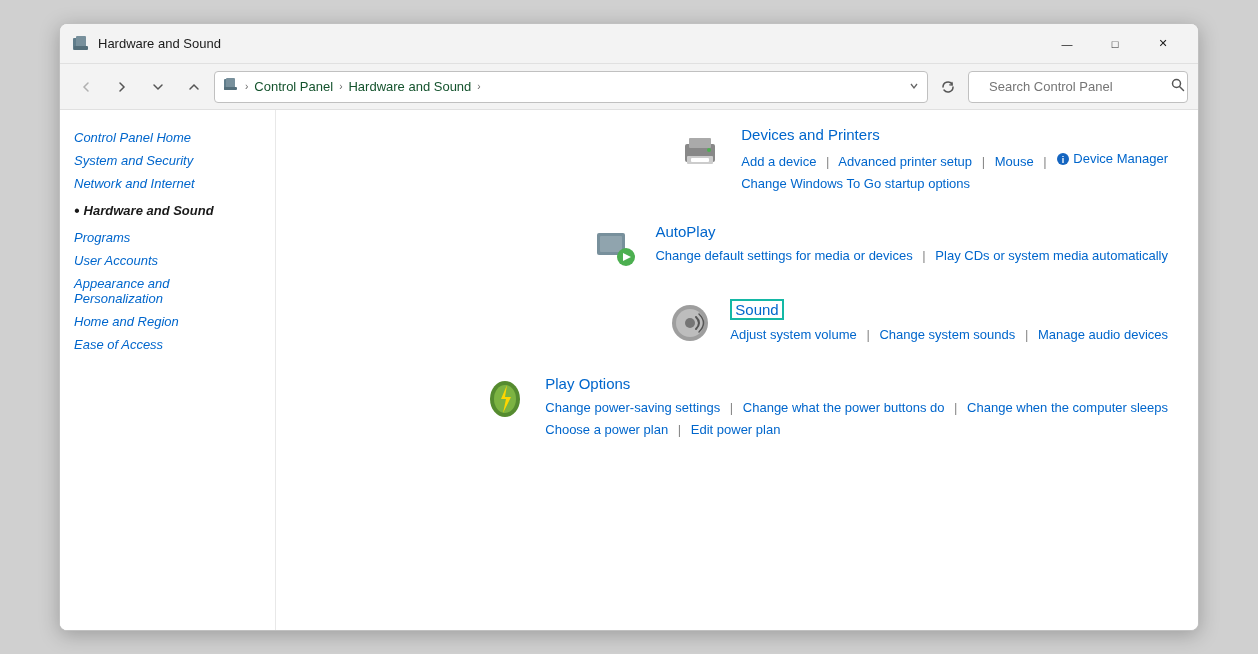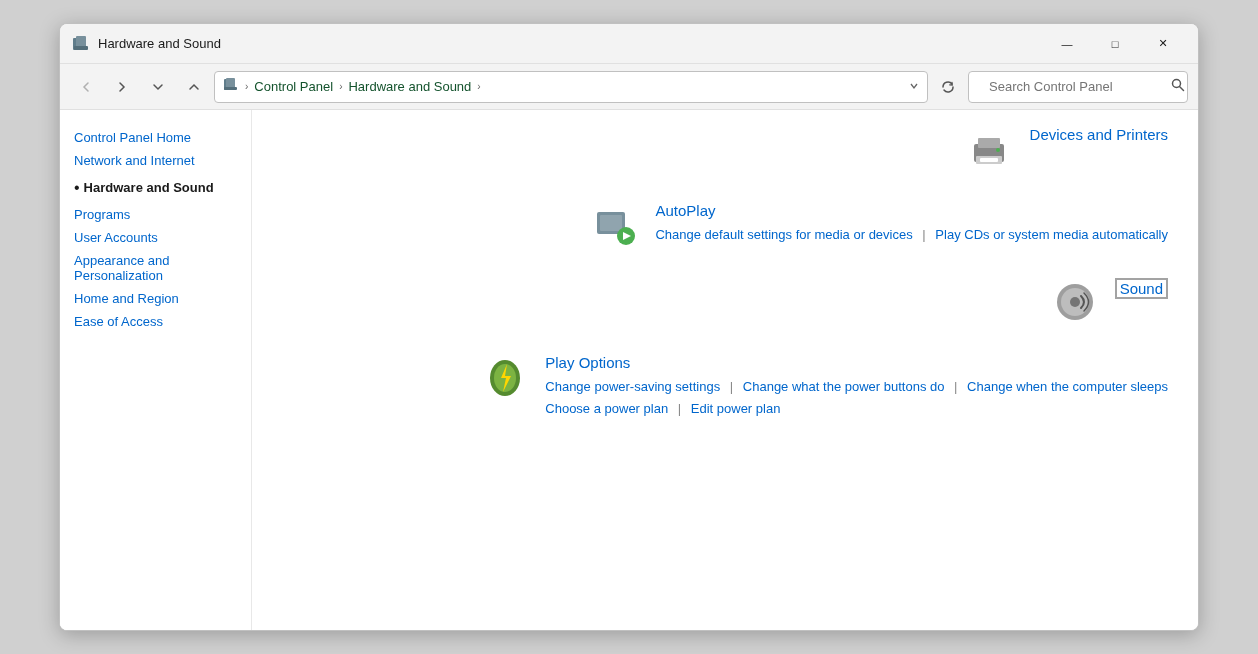--- a/index.html
+++ b/index.html
@@ -144,25 +144,26 @@
       font-size: 14px;
     }
     
     .main-content {
       display: flex;
       background: white;
       min-height: 520px;
     }
     
     .sidebar {
-      width: 192px;
+      width: 216px;
       background: white;
       padding: 16px 14px;
       border-right: 1px solid #e8e8e8;
       flex-shrink: 0;
+      font-style: italic;
     }
     .sidebar-link {
       display: block;
       font-size: 13px;
       color: #0066cc;
       text-decoration: none;
       padding: 4px 0;
       cursor: pointer;
     }
     .sidebar-link.active {
@@ -203,21 +204,21 @@
     .section-body {}
     .section-title {
       font-size: 15px;
       color: #0066cc;
       text-decoration: none;
       cursor: pointer;
       font-weight: 400;
     }
     .section-title.highlighted {
       display: inline-block;
-      border: 2px solid #a3a3a3;
+      border: 2px solid #14b8a6;
       padding: 0 3px;
       color: #0066cc;
     }
     .section-links {
       margin-top: 4px;
       font-size: 13px;
       color: #0066cc;
       line-height: 1.7;
     }
     .section-links a {
@@ -308,20 +309,21 @@
           <line x1="8.5" y1="8.5" x2="12.5" y2="12.5" stroke="#555" stroke-width="1.5" stroke-linecap="round"></line>
         </svg>
       </button>
     </div>
   </div>
 
   <div class="main-content">
 
     <div class="sidebar">
       <a class="sidebar-link">Control Panel Home</a>
+      <a class="sidebar-link">System and Security</a>
       <a class="sidebar-link">Network and Internet</a>
       <div class="sidebar-active-row">
         <span class="sidebar-bullet">•</span>
         <a class="sidebar-link active">Hardware and Sound</a>
       </div>
       <a class="sidebar-link">Programs</a>
       <a class="sidebar-link">User Accounts</a>
       <a class="sidebar-link">Appearance and Personalization</a>
       <a class="sidebar-link">Home and Region</a>
       <a class="sidebar-link">Ease of Access</a>
@@ -335,20 +337,37 @@
 
             <rect x="6" y="16" width="30" height="18" rx="2" fill="#888"></rect>
             <rect x="10" y="10" width="22" height="10" rx="1" fill="#aaa"></rect>
             <rect x="8" y="28" width="26" height="8" rx="1" fill="#ccc"></rect>
             <rect x="12" y="30" width="18" height="4" rx="1" fill="white"></rect>
             <circle cx="30" cy="22" r="2" fill="#4CAF50"></circle>
           </svg>
         </div>
         <div class="section-body">
           <a class="section-title">Devices and Printers</a>
+          <div class="section-links">
+            <a>Add a device</a>
+            <span class="sep">|</span>
+            <a>Advanced printer setup</a>
+            <span class="sep">|</span>
+            <a>Mouse</a>
+            <span class="sep">|</span>
+            <span style="display:inline-flex;align-items:center;gap:3px;">
+              <svg width="14" height="14" viewBox="0 0 14 14">
+                <circle cx="7" cy="7" r="6" fill="#1565C0"></circle>
+                <text x="7" y="10.5" text-anchor="middle" font-size="9" fill="white" font-weight="bold">i</text>
+              </svg>
+              <a>Device Manager</a>
+            </span>
+            <br>
+            <a>Change Windows To Go startup options</a>
+          </div>
         </div>
       </div>
 
       <div class="section">
         <div class="section-icon">
           <svg width="44" height="44" viewBox="0 0 44 44">
 
             <rect x="4" y="8" width="28" height="22" rx="2" fill="#78909C"></rect>
             <rect x="7" y="11" width="22" height="16" rx="1" fill="#90A4AE"></rect>
 
@@ -372,20 +391,27 @@
             <circle cx="22" cy="22" r="18" fill="#9E9E9E"></circle>
             <circle cx="22" cy="22" r="14" fill="#BDBDBD"></circle>
             <circle cx="22" cy="22" r="5" fill="#757575"></circle>
 
             <path d="M28 16 Q34 22 28 28" stroke="#555" stroke-width="2" fill="none" stroke-linecap="round"></path>
             <path d="M31 13 Q40 22 31 31" stroke="#555" stroke-width="1.5" fill="none" stroke-linecap="round"></path>
           </svg>
         </div>
         <div class="section-body">
           <a class="section-title highlighted">Sound</a>
+          <div class="section-links">
+            <a>Adjust system volume</a>
+            <span class="sep">|</span>
+            <a>Change system sounds</a>
+            <span class="sep">|</span>
+            <a>Manage audio devices</a>
+          </div>
         </div>
       </div>
 
       <div class="section">
         <div class="section-icon">
           <svg width="44" height="44" viewBox="0 0 44 44">
 
             <ellipse cx="22" cy="22" rx="15" ry="18" fill="#558B2F"></ellipse>
             <ellipse cx="22" cy="22" rx="11" ry="14" fill="#7CB342"></ellipse>
 

